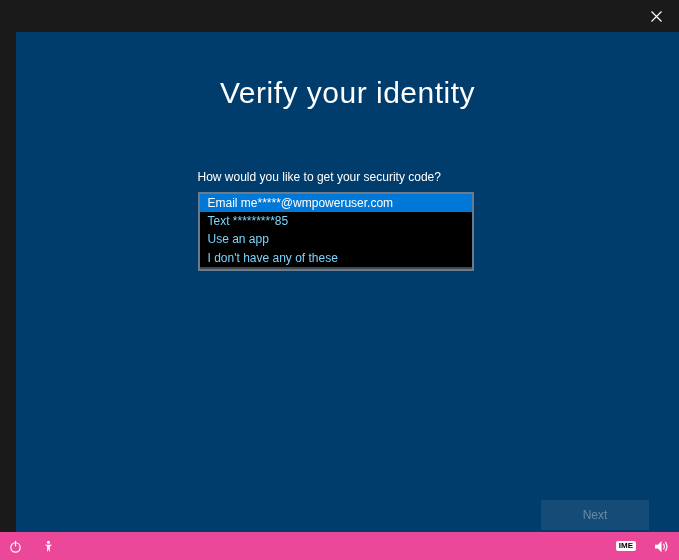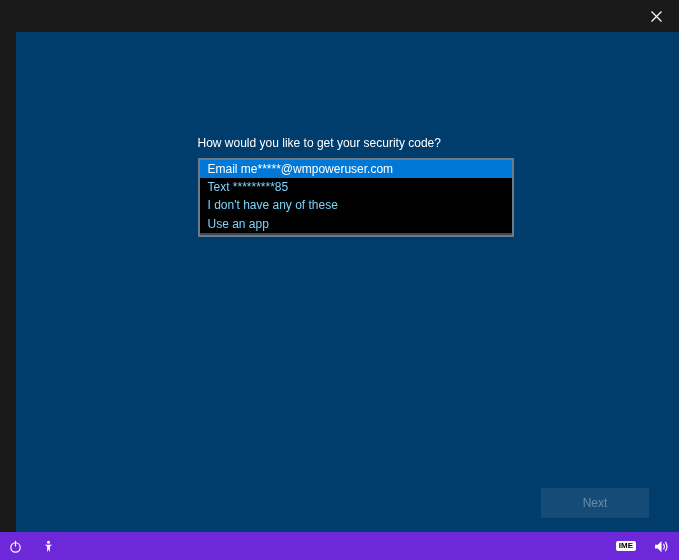--- a/index.html
+++ b/index.html
@@ -55,21 +55,21 @@
       margin: 60px auto 0;
       width: 300px;
     }
     .prompt {
       color: #ffffff;
       font-size: 12px;
       margin-bottom: 8px;
       margin-top: 27px;
     }
     .dropdown {
-      width: 316px;
+      width: 276px;
       border: 2px solid #6a7a88;
       background: #000000;
     }
     .dropdown-option {
       color: #7dd3fc;
       font-size: 12px;
       padding: 1px 8px;
       line-height: 1.35;
       cursor: pointer;
     }
@@ -77,38 +77,38 @@
       background: #0078d7;
       color: #ffffff;
     }
     .dropdown-bottom-bar {
       height: 2px;
       background: #3d4a56;
     }
     .next-btn {
       position: absolute;
       right: 30px;
-      bottom: 14px;
+      bottom: 2px;
       width: 108px;
       height: 30px;
       background: rgba(255,255,255,0.08);
       color: rgba(255,255,255,0.35);
       font-size: 12px;
       display: flex;
       align-items: center;
       justify-content: center;
       cursor: default;
     }
     .taskbar {
       position: absolute;
       left: 0;
       right: 0;
       bottom: 0;
       height: 28px;
-      background: #6d28d9;
+      background: #ec4899;
       display: flex;
       align-items: center;
       justify-content: space-between;
       padding: 0 8px;
     }
     .taskbar-left {
       display: flex;
       align-items: center;
       gap: 18px;
     }
@@ -139,29 +139,30 @@
 
 <div class="titlebar">
   <div class="close-btn">
     <svg viewBox="0 0 11 11">
         <path d="M0.5 0.5 L10.5 10.5 M10.5 0.5 L0.5 10.5" stroke="#ffffff" stroke-width="1.2" fill="none"></path>
       </svg>
   </div>
 </div>
 
 <div class="main-panel">
+  <h1 class="page-title">Verify your identity</h1>
 
   <div class="content">
     <div class="prompt">How would you like to get your security code?</div>
 
     <div class="dropdown">
       <div class="dropdown-option selected">Email me*****@wmpoweruser.com</div>
       <div class="dropdown-option">Text *********85</div>
+      <div class="dropdown-option">Use an app</div>
       <div class="dropdown-option">I don't have any of these</div>
-      <div class="dropdown-option">Use an app</div>
       <div class="dropdown-bottom-bar"></div>
     </div>
   </div>
 
   <div class="next-btn">Next</div>
 </div>
 
 <div class="taskbar">
   <div class="taskbar-left">
     <div class="taskbar-icon">

